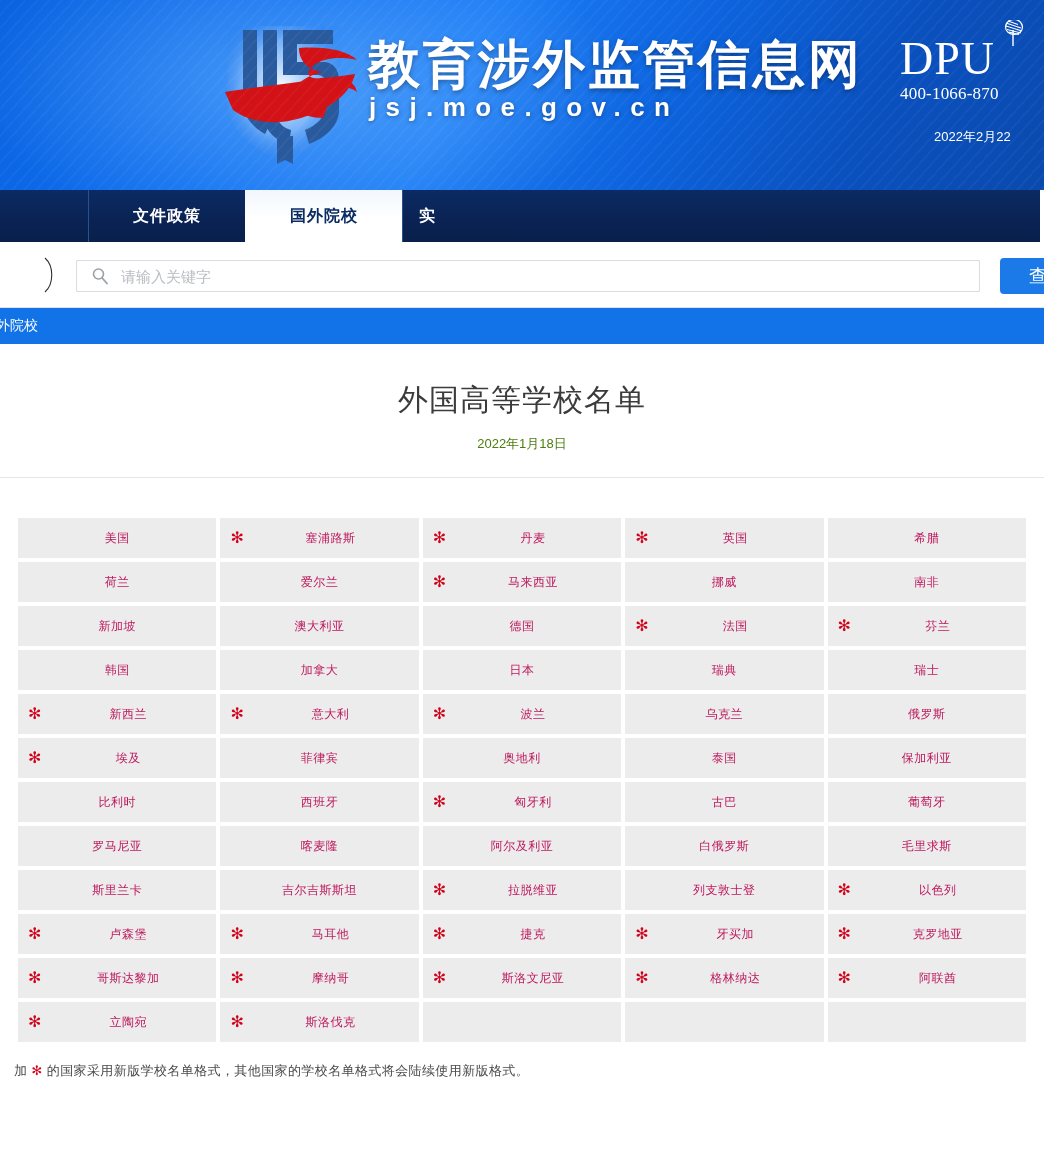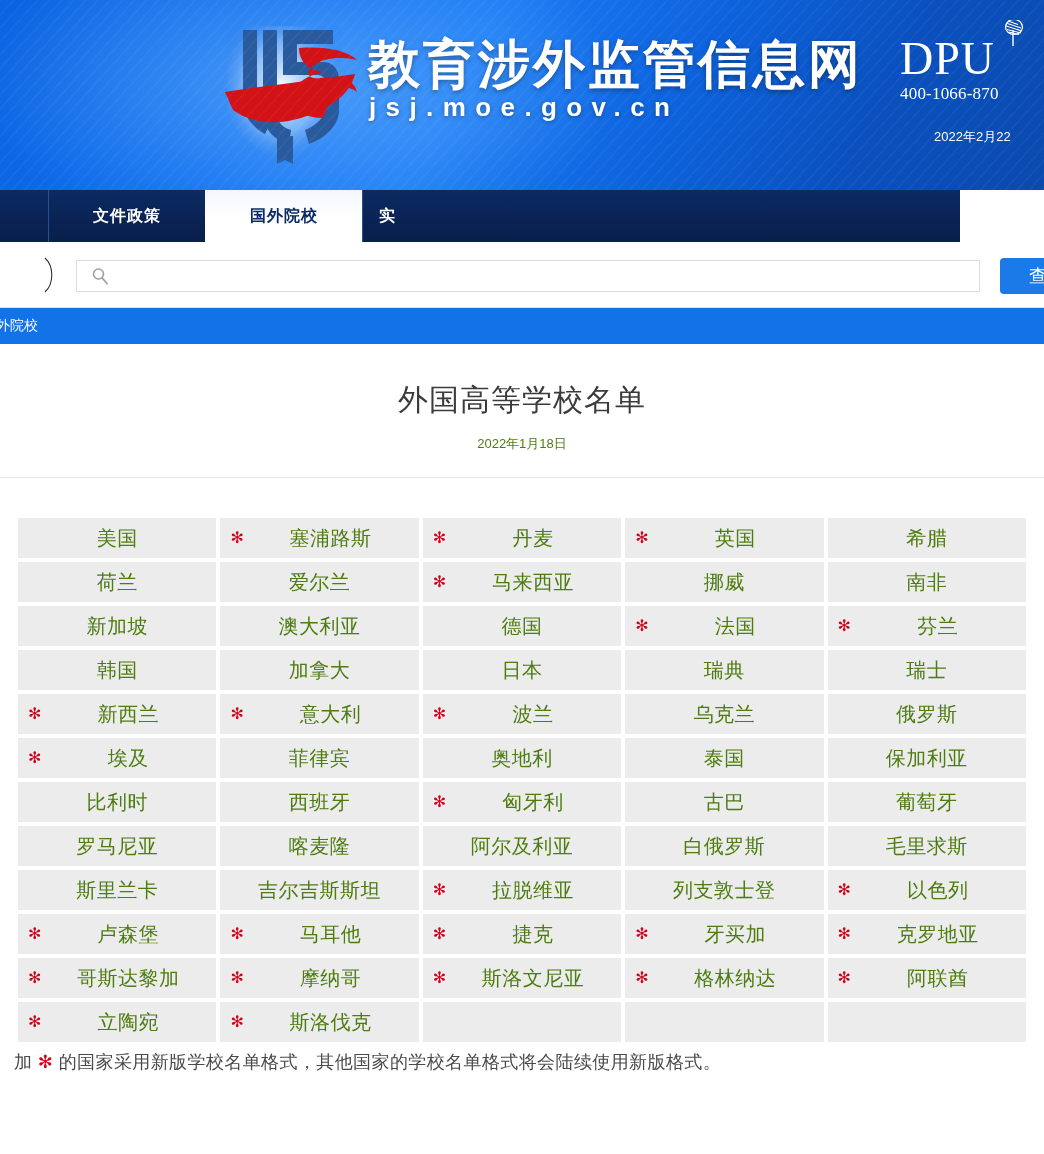--- a/index.html
+++ b/index.html
@@ -71,24 +71,25 @@
   }
   .banner-date {
     position:absolute; left:934px; top:128px;
     color:#ffffff; font-size:13px;
     white-space:nowrap;
   }
 
   
   .navbar {
     position:relative;
-    width:960px; height:52px;
+    width:1040px; height:52px;
     background:linear-gradient(180deg,#0b2b63 0%, #0a2354 55%, #09204c 100%);
     display:flex; align-items:stretch;
     overflow:hidden;
+    padding-left:40px;
   }
   .nav-pad { width:48px; flex:0 0 48px; }
   .nav-item {
     position:relative;
     flex:0 0 auto;
     width:157px;
     display:flex; align-items:center; justify-content:center;
     color:#ffffff;
     font-size:16px; font-weight:700;
     letter-spacing:1px;
@@ -203,31 +204,31 @@
     color:#d0021b;
     font-size:16px;
     line-height:1;
     text-align:left;
     font-family:"DejaVu Sans",sans-serif;
   }
   .star.blank { color:transparent; }
   .cname {
     flex:1 1 auto;
     text-align:center;
-    color:#4d7c0f;
-    font-size:20px;
+    color:#be185d;
+    font-size:12px;
     letter-spacing:0.5px;
     white-space:nowrap;
   }
   .cell-inner.nostar .cname { padding-right:22px; }
 
   .footnote {
-    margin:4px 0 0 14px;
+    margin:16px 0 0 14px;
     color:#4a4a4a;
-    font-size:18px;
+    font-size:13px;
     letter-spacing:0.4px;
     white-space:nowrap;
   }
   .footnote .fn-star { color:#d0021b; font-family:"DejaVu Sans",sans-serif; }
 </style>
 </head>
 <body>
 
 <div class="banner">
   <div class="banner-inner">
@@ -285,20 +286,21 @@
     </svg>
   </div>
 
   <div class="search-box">
     <span class="search-icon">
       <svg viewBox="0 0 18 18" width="18" height="18">
         <circle cx="7.5" cy="7" r="5" fill="none" stroke="#9aa0a6" stroke-width="1.6"></circle>
         <path d="M11.2 11 L16 16.5" stroke="#9aa0a6" stroke-width="1.8" stroke-linecap="round"></path>
       </svg>
     </span>
+    <input class="search-input" type="text" placeholder="请输入关键字" style="">
   </div>
 
   <button class="search-btn">查</button>
 </div>
 
 <div class="crumb-bar">
   <span class="crumb-text">国外院校</span>
 </div>
 
 <div class="content">

